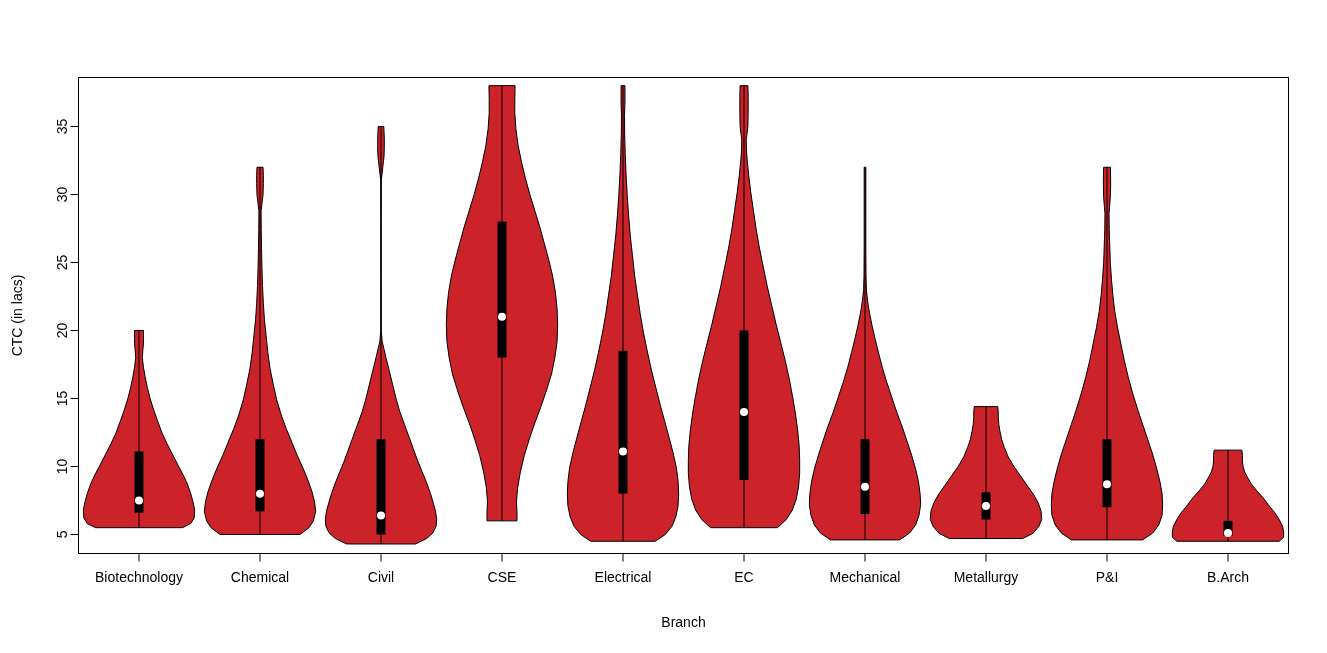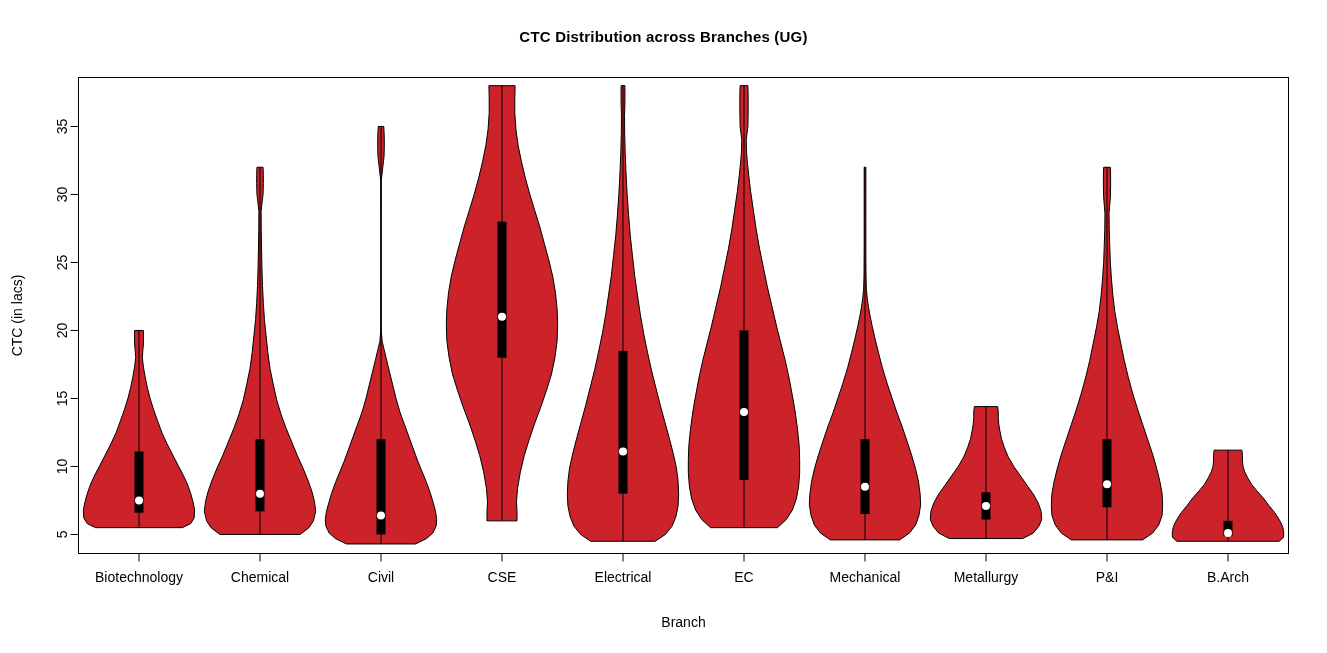--- a/index.html
+++ b/index.html
@@ -11,21 +11,20 @@
   }
   #plot-svg{position:absolute;left:0;top:0;}
   .tick-text{font-family:"Liberation Sans",sans-serif;font-size:14px;fill:#000;}
   .axis-title{font-family:"Liberation Sans",sans-serif;font-size:14px;fill:#000;}
 </style>
 </head>
 <body>
 
 <div id="root">
 
-  <div id="chart-title">CTC Distribution across Branches (UG)</div>
 
   <svg id="plot-svg" width="1327" height="653">
     <g>
       <rect id="plot-frame" fill="none" stroke="#000000" stroke-width="1" x="78.5" y="77.5" width="1210" height="476"></rect>
     </g>
     <g id="y-axis-group">
         <line x1="70.5" y1="534.46" x2="78.5" y2="534.46" stroke="#000000" stroke-width="1"></line>
         <text x="62.5" y="534.46" text-anchor="middle" dominant-baseline="central" transform="rotate(-90 62.5 534.46)" class="tick-text">5</text>
         <line x1="70.5" y1="466.46" x2="78.5" y2="466.46" stroke="#000000" stroke-width="1"></line>
         <text x="62.5" y="466.46" text-anchor="middle" dominant-baseline="central" transform="rotate(-90 62.5 466.46)" class="tick-text">10</text>

